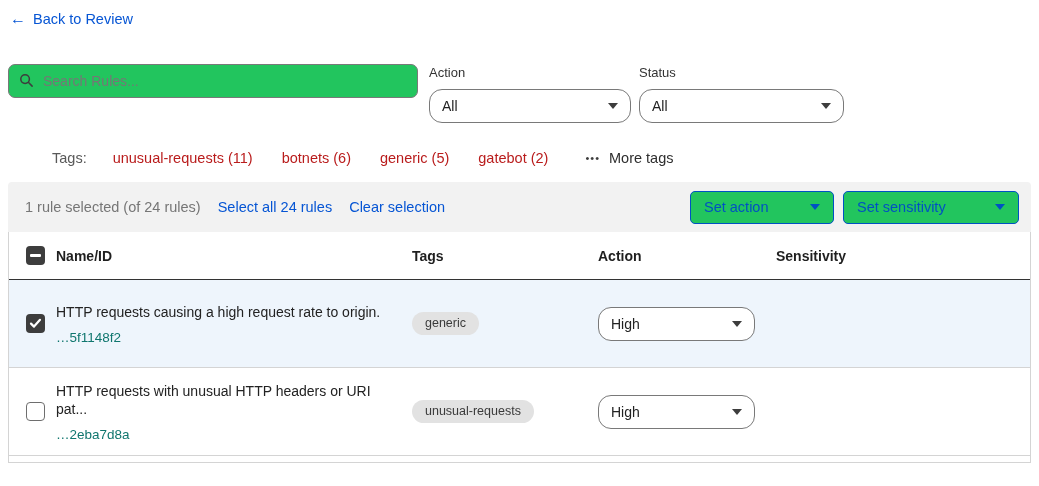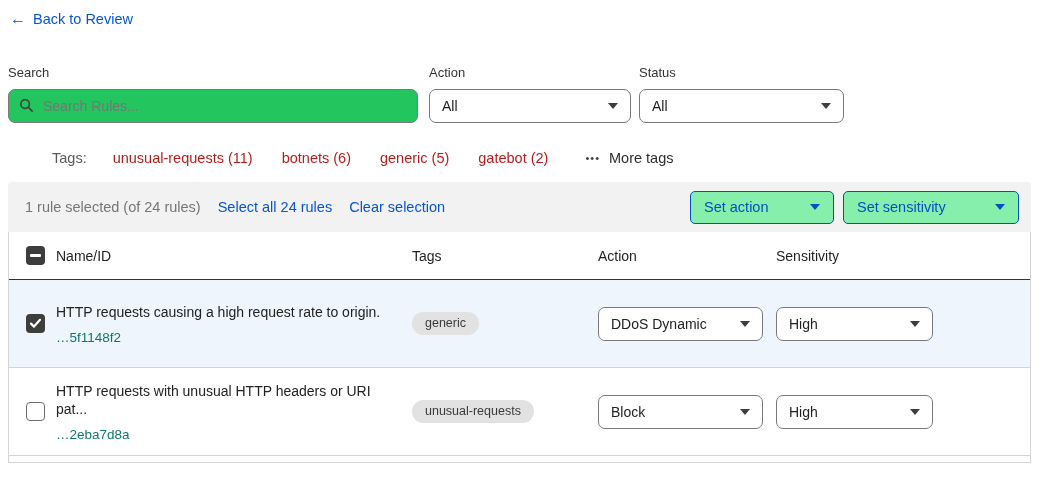--- a/index.html
+++ b/index.html
@@ -44,21 +44,21 @@
     border:1px solid #797979; border-radius:7px;
     padding:0 10px 0 34px;
     font-family:"Liberation Sans", sans-serif;
     font-size:14px; color:#222; background:#22c55e; outline:none;
   }
   .search-box input::placeholder { color:#767676; }
   .search-icon { position:absolute; left:11px; top:9px; }
 
   .sel {
     display:flex; align-items:center; justify-content:space-between;
-    height:34px; border:1px solid #797979; border-radius:7px;
+    height:34px; border:1px solid #797979; border-radius:13px;
     background:#fff; padding:0 12px; font-size:14px; color:#222;
     cursor:pointer; user-select:none;
   }
   .caret {
     width:0; height:0;
     border-left:5px solid transparent; border-right:5px solid transparent;
     border-top:6px solid #3d3d3d;
   }
   .caret.blue { border-top-color:#0051c3; }
 
@@ -75,30 +75,30 @@
     background:#f2f2f2; border-radius:4px 4px 0 0;
     display:flex; align-items:center; padding:0 12px 0 17px;
     font-size:14.5px;
   }
   .selection-summary { color:#767676; }
   .bar-link { color:#0655d4; margin-left:17px; cursor:pointer; }
   .bar-buttons { margin-left:auto; display:flex; gap:9px; }
   .blue-btn {
     display:flex; align-items:center; justify-content:space-between;
     height:33px; border:1px solid #0051c3; border-radius:5px;
-    background:#86efac; color:#0051c3; font-size:14.5px;
+    background:#22c55e; color:#0051c3; font-size:14.5px;
     padding:0 13px; cursor:pointer; user-select:none;
   }
   .btn-set-action { width:144px; }
   .btn-set-sensitivity { width:176px; }
 
   
   .rules-table { background:#fff; border:1px solid #d4d4d4; border-top:none; }
   .tgrid { display:grid; grid-template-columns:47px 356px 186px 178px 1fr; align-items:center; }
-  .thead { height:48px; border-bottom:1px solid #333; font-weight:normal; font-size:14px; color:#1f1f1f; }
+  .thead { height:48px; border-bottom:1px solid #333; font-weight:bold; font-size:14px; color:#1f1f1f; }
   .trow { min-height:88px; border-bottom:1px solid #d4d4d4; }
   .trow.selected { background:#eef5fc; }
   .cb-cell { padding-left:17px; }
 
   .checkbox {
     width:19px; height:19px; border-radius:4px; cursor:pointer;
     display:flex; align-items:center; justify-content:center;
   }
   .checkbox.dark { background:#3d3d3d; }
   .checkbox.empty { background:#fff; border:1.5px solid #6e6e6e; }
@@ -126,21 +126,20 @@
     <span>Back to Review</span>
   </a>
 
   
   <div class="title-row">
   </div>
 
   
   <div class="filters">
     <div class="search-col">
-      <div class="filter-label">Search</div>
       <div class="search-box">
         <span class="search-icon">
           <svg width="15" height="15" viewBox="0 0 16 16" fill="none" stroke="#3d3d3d" stroke-width="1.6" stroke-linecap="round">
             <circle cx="6.5" cy="6.5" r="4.6"></circle>
             <line x1="10.2" y1="10.2" x2="14" y2="14"></line>
           </svg>
         </span>
         <input type="text" placeholder="Search Rules..." style="">
       </div>
     </div>
@@ -213,51 +212,39 @@
         </div>
       </div>
       <div class="name-cell">
         <div class="rule-name">HTTP requests causing a high request rate to origin.</div>
         <div class="rule-id">…5f1148f2</div>
       </div>
       <div>
         <span class="tag-pill">generic</span>
       </div>
       <div>
-        <div class="sel row-action-sel">
-          <span>DDoS Dynamic</span>
-          <span class="caret"></span>
-        </div>
-      </div>
-      <div>
         <div class="sel row-sens-sel">
           <span>High</span>
           <span class="caret"></span>
         </div>
       </div>
     </div>
 
     <div class="tgrid trow">
       <div class="cb-cell">
         <div class="checkbox empty"></div>
       </div>
       <div class="name-cell">
         <div class="rule-name">HTTP requests with unusual HTTP headers or URI pat...</div>
         <div class="rule-id">…2eba7d8a</div>
       </div>
       <div>
         <span class="tag-pill">unusual-requests</span>
       </div>
       <div>
-        <div class="sel row-action-sel">
-          <span>Block</span>
-          <span class="caret"></span>
-        </div>
-      </div>
-      <div>
         <div class="sel row-sens-sel">
           <span>High</span>
           <span class="caret"></span>
         </div>
       </div>
     </div>
 
     <div class="table-tail"></div>
   </div>
 

